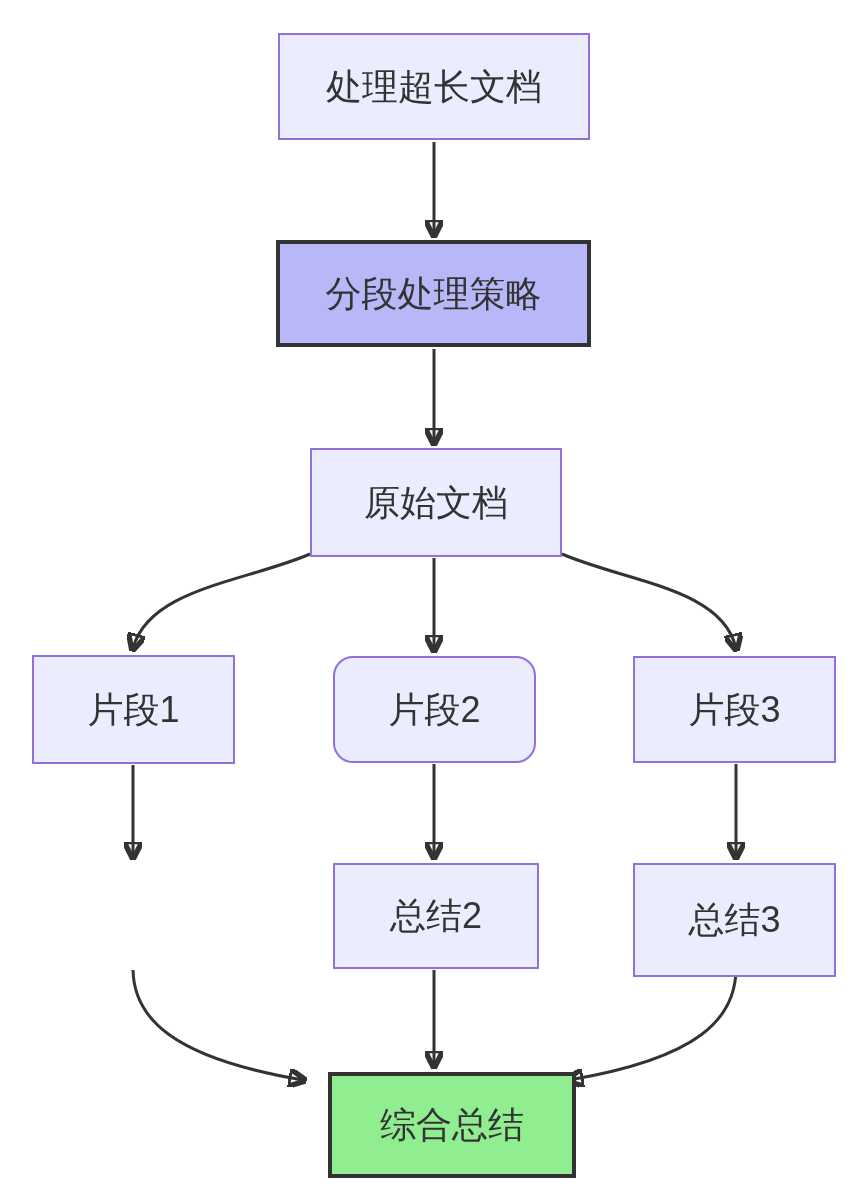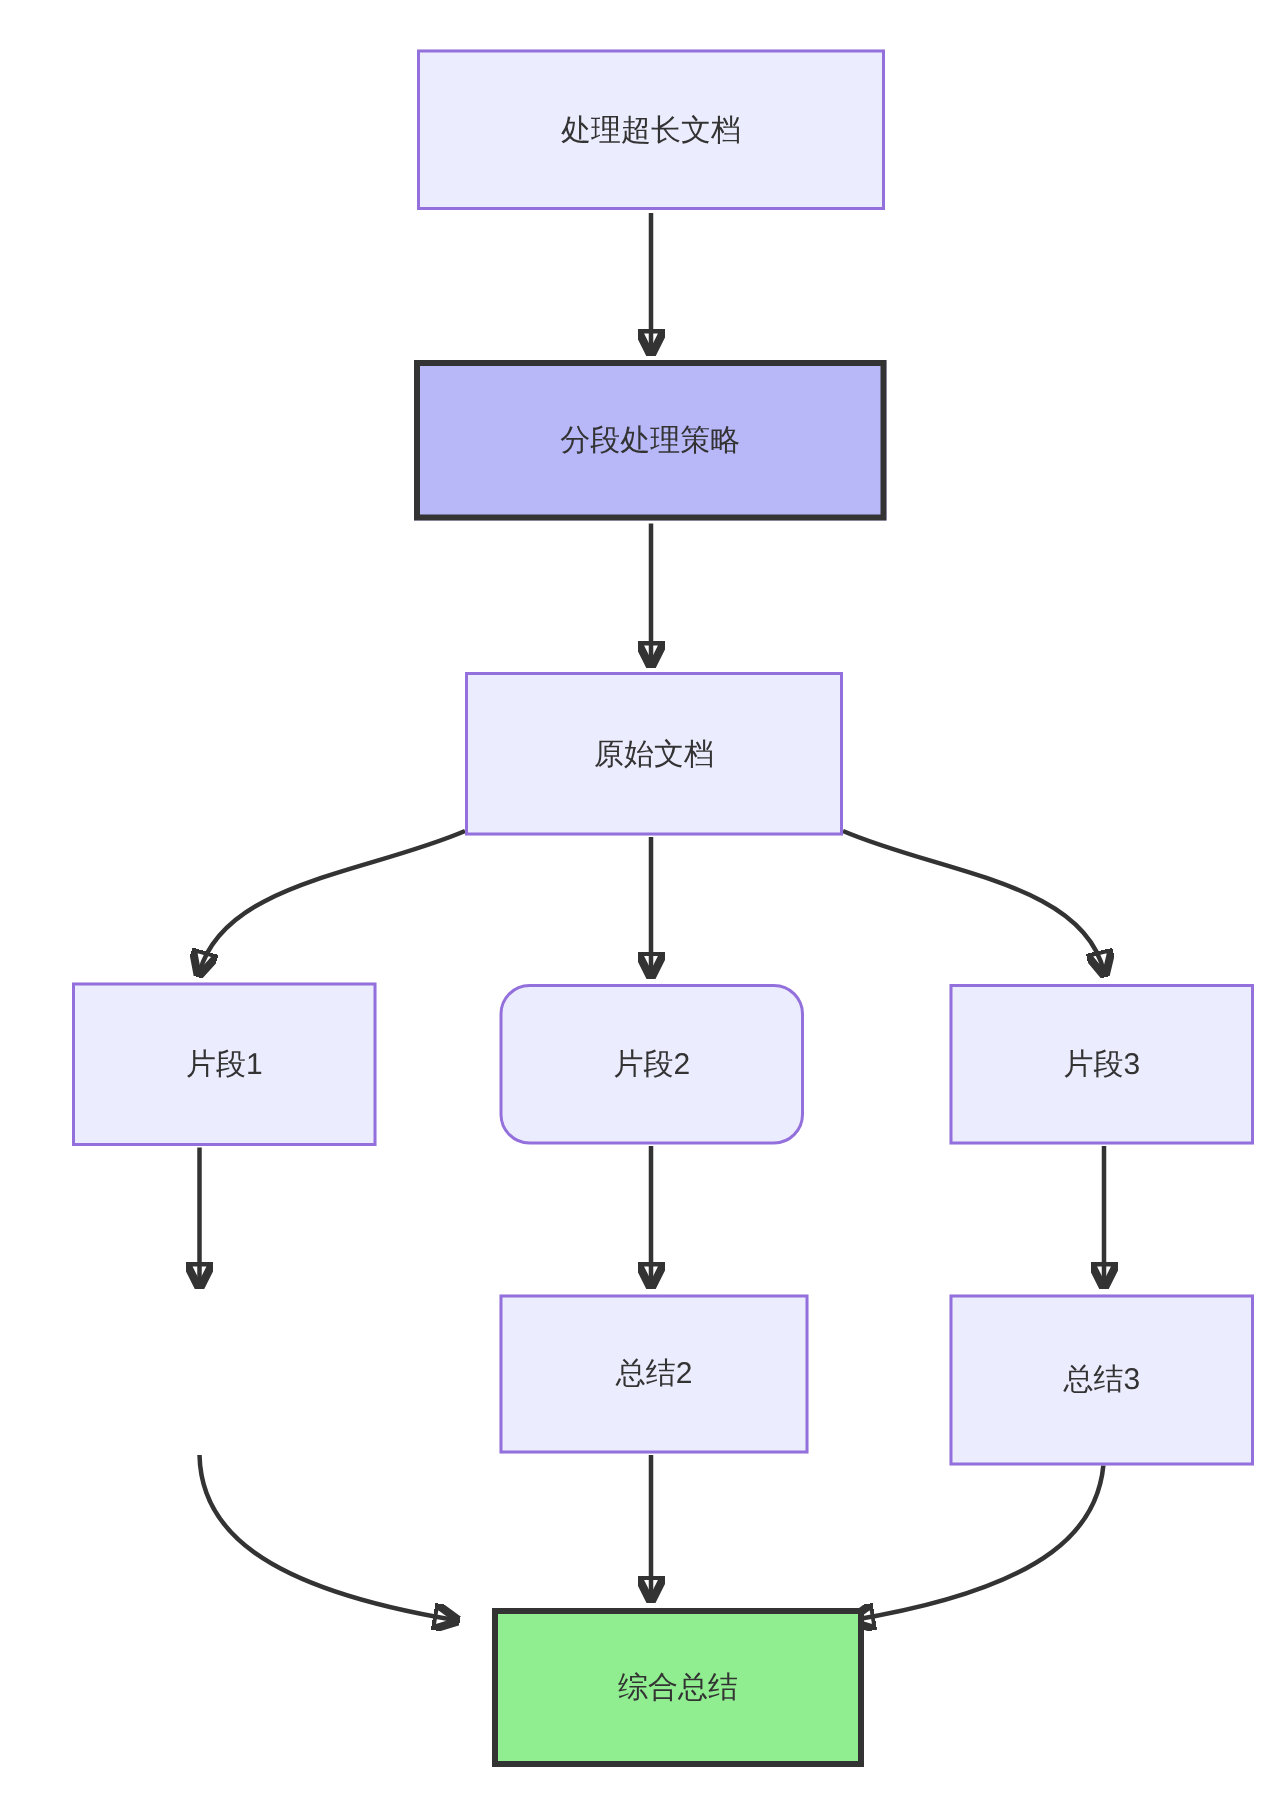--- a/index.html
+++ b/index.html
@@ -21,21 +21,21 @@
     fill: none;
     stroke: #333333;
     stroke-width: 3px;
   }
   .node {
     position: absolute;
     display: flex;
     align-items: center;
     justify-content: center;
     box-sizing: border-box;
-    font-size: 20px;
+    font-size: 36px;
     line-height: 1.2;
     color: #333333;
     text-align: center;
     white-space: nowrap;
   }
   .node.light {
     background: #ECECFF;
     border: 2px solid #9370DB;
   }
   .node.emph {
@@ -76,21 +76,21 @@
   </div>
 
   <div class="node emph" style="left:276px; top:240px; width:315px; height:107px;">
     <span>分段处理策略</span>
   </div>
 
   <div class="node light" style="left:310px; top:448px; width:252px; height:109px;">
     <span>原始文档</span>
   </div>
 
-  <div class="node light" style="left:32px;  top:655px; width:203px; height:109px;margin-left:16px;">
+  <div class="node light" style="left:32px;  top:655px; width:203px; height:109px;">
     <span>片段1</span>
   </div>
 
   <div class="node light" style="left:333px; top:656px; width:203px; height:107px;border-radius:20px;">
     <span>片段2</span>
   </div>
 
   <div class="node light" style="left:633px; top:656px; width:203px; height:107px;">
     <span>片段3</span>
   </div>

